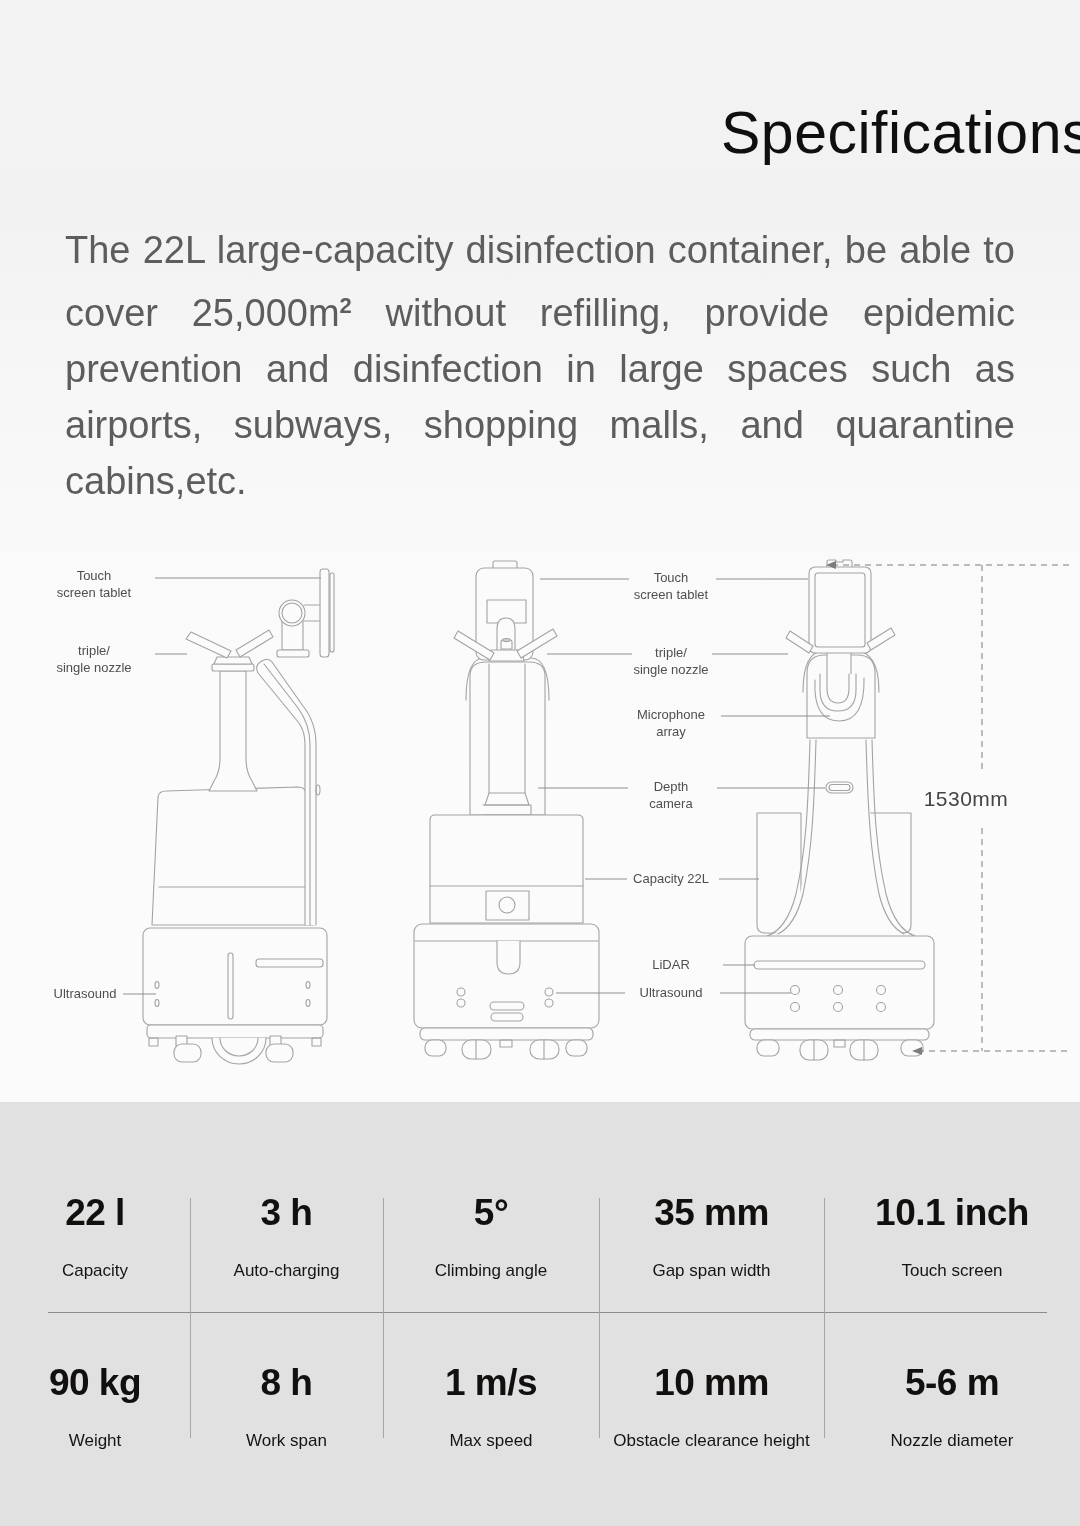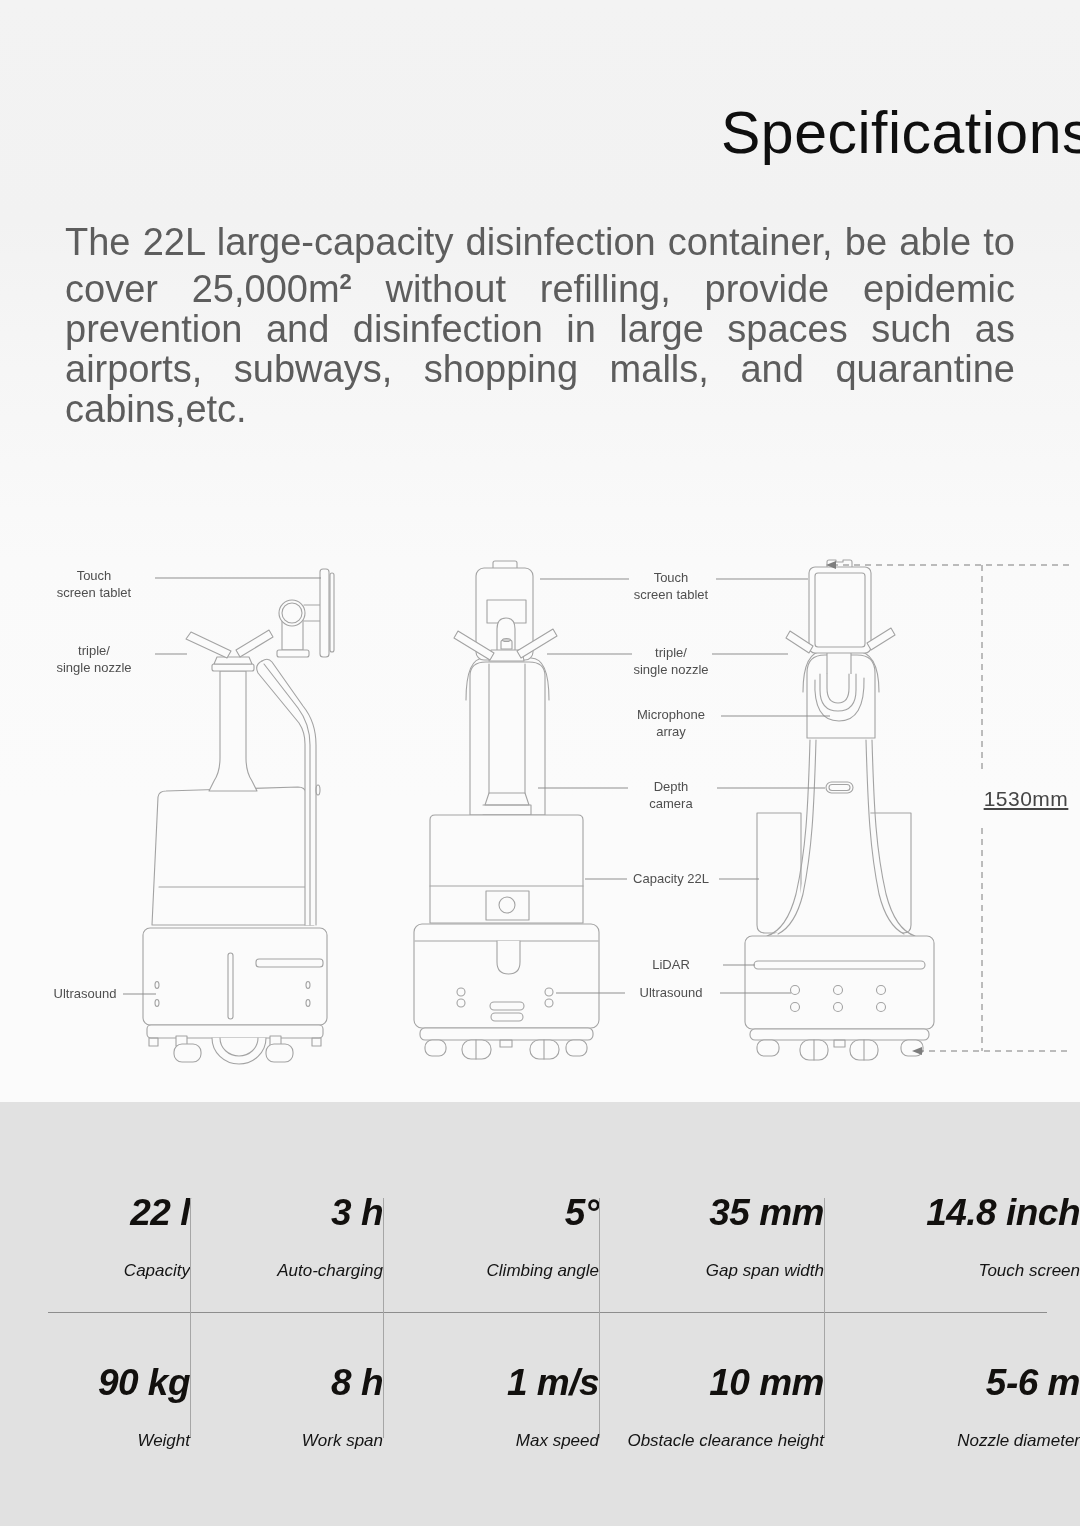--- a/index.html
+++ b/index.html
@@ -12,21 +12,21 @@
     position:absolute;top:0;left:0;width:1080px;height:1102px;
     background:linear-gradient(180deg,#f3f3f3 0px,#f2f2f2 220px,#f6f6f6 370px,#fafafa 560px,#fbfbfb 800px,#fbfbfb 1102px);
   }
   .title{
     position:absolute;top:96px;left:0;width:1080px;margin:0;
     text-align:right;font-size:59px;font-weight:400;color:#0f0f0f;
     line-height:74px;letter-spacing:0.5px;padding-left:12px;
   }
   .intro{
     position:absolute;top:222px;left:65px;width:950px;margin:0;
-    font-size:38px;line-height:40px;color:#5d5d5d;
+    font-size:38px;line-height:56px;color:#5d5d5d;
     text-align:justify;
   }
   .intro .sup{font-size:22px;font-weight:700;vertical-align:13px;letter-spacing:0;}
   .diagram{position:absolute;top:540px;left:0;width:959px;height:545px;}
   .diagram svg{position:absolute;top:0;left:0;}
   .callout{
     position:absolute;font-size:13px;line-height:16.5px;color:#4f4f4f;
     text-align:center;white-space:pre-line;
   }
   .dim-label{
@@ -35,21 +35,21 @@
   .specs{
     position:absolute;top:1102px;left:0;width:1080px;height:424px;
     background:#e1e1e1;
   }
   .spec-row{
     position:absolute;left:0;width:1080px;
     display:grid;grid-template-columns:190px 193px 216px 225px 256px;
   }
   .spec-row.row1{top:88px;}
   .spec-row.row2{top:258px;}
-  .spec-cell{text-align:right;font-style:italic;}
+  .spec-cell{text-align:center;}
   .spec-value{
     font-size:37px;font-weight:700;color:#12100e;line-height:46px;letter-spacing:-0.5px;
   }
   .spec-label{
     margin-top:24px;font-size:17px;color:#141414;line-height:22px;
   }
   .hrule{
     position:absolute;top:210px;left:48px;width:999px;height:1px;background:#8d8d8d;
   }
   .vrule{
@@ -224,21 +224,21 @@
     <div class="callout" style="top:105px;left:612px;width:118px;">triple/
 single nozzle</div>
     <div class="callout" style="top:167px;left:612px;width:118px;">Microphone
 array</div>
     <div class="callout" style="top:239px;left:612px;width:118px;">Depth
 camera</div>
     <div class="callout" style="top:331px;left:612px;width:118px;">Capacity 22L</div>
     <div class="callout" style="top:417px;left:612px;width:118px;">LiDAR</div>
     <div class="callout" style="top:445px;left:612px;width:118px;">Ultrasound</div>
 
-    <div class="dim-label" style="top:247px;left:980px;width:92px;text-decoration:underline;">1530mm</div>
+    <div class="dim-label" style="top:247px;left:920px;width:92px;">1530mm</div>
   </div>
 </div>
 
 <div class="specs">
   <div class="spec-row row1">
     <div class="spec-cell">
       <div class="spec-value">22 l</div>
       <div class="spec-label">Capacity</div>
     </div>
     <div class="spec-cell">
@@ -247,21 +247,21 @@
     </div>
     <div class="spec-cell">
       <div class="spec-value">5°</div>
       <div class="spec-label">Climbing angle</div>
     </div>
     <div class="spec-cell">
       <div class="spec-value">35 mm</div>
       <div class="spec-label">Gap span width</div>
     </div>
     <div class="spec-cell">
-      <div class="spec-value">14.8 inch</div>
+      <div class="spec-value">10.1 inch</div>
       <div class="spec-label">Touch screen</div>
     </div>
   </div>
 
   <div class="hrule"></div>
   <div class="vrule" style="left:190px;"></div>
   <div class="vrule" style="left:383px;"></div>
   <div class="vrule" style="left:599px;"></div>
   <div class="vrule" style="left:824px;"></div>
 

